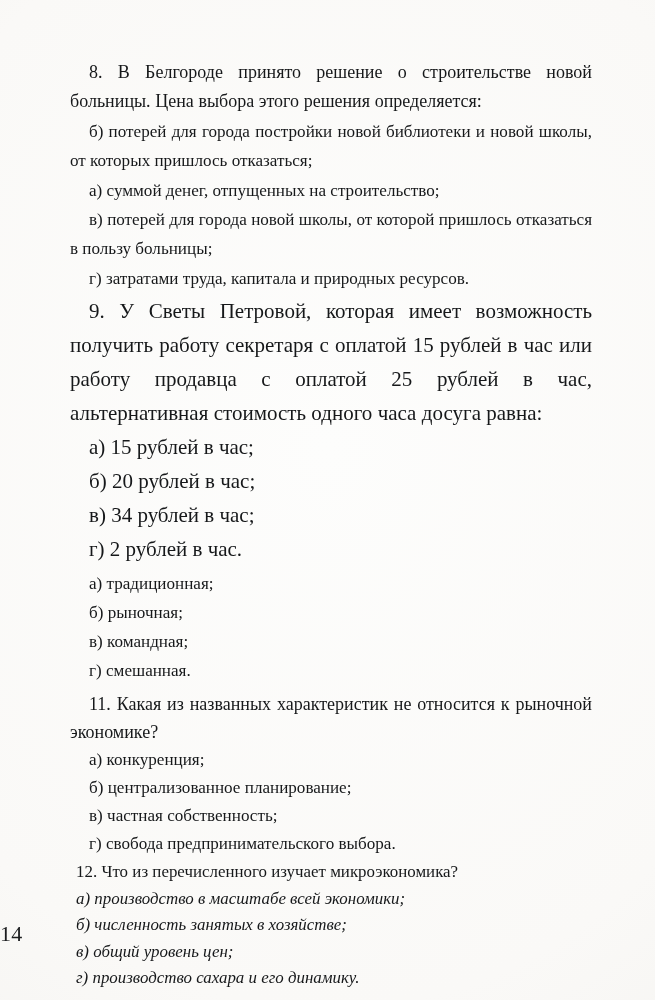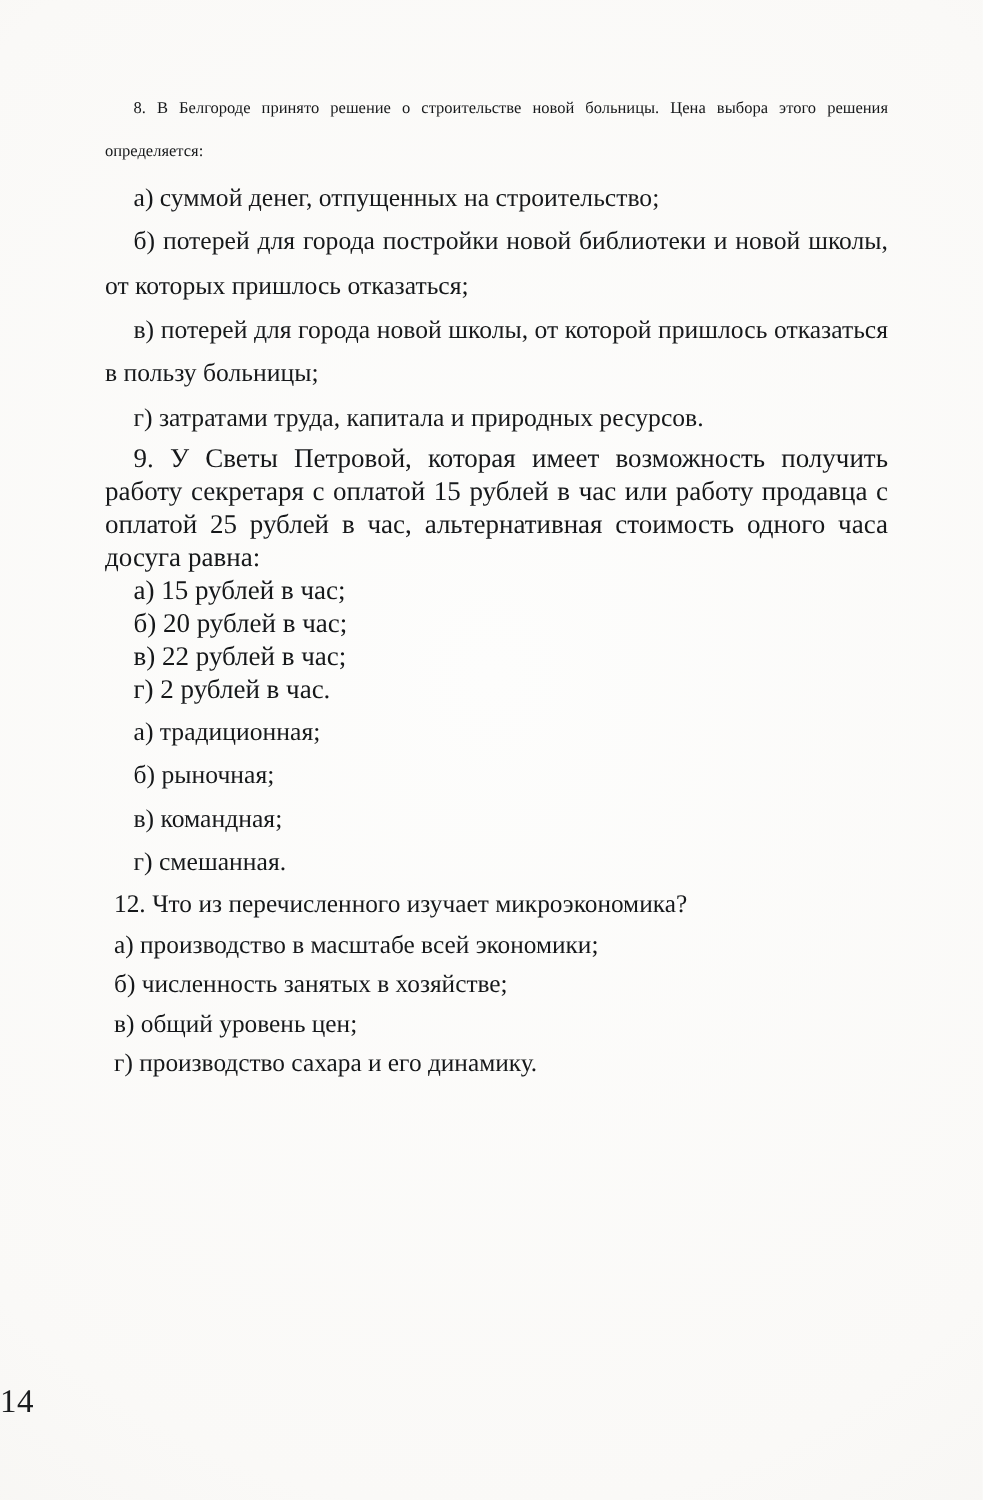--- a/index.html
+++ b/index.html
@@ -34,21 +34,21 @@
 
   .question-block {
     margin: 0 0 0 0;
   }
 
   
   .stem {
     margin: 0;
     text-align: justify;
     text-justify: inter-word;
-    font-size: 11px;
+    font-size: 18px;
     line-height: 29.4px;
     text-indent: 19px;
     hyphens: manual;
     word-spacing: 0.1px;
   }
 
   
   .option {
     margin: 0;
     font-size: 17.1px;
@@ -57,40 +57,41 @@
     white-space: nowrap;
   }
 
   
   .block-8 { margin-top: 0px; }
   .block-8 .stem,
   .block-8 .option { line-height: 29.4px; }
 
   .block-9 { margin-top: 1px; }
   .block-9 .stem,
-  .block-9 .option { line-height: 22px; font-size: 18px; }
+  .block-9 .option { line-height: 34px; font-size: 21px; }
 
   .block-10 { margin-top: 4px; }
   .block-10 .stem,
   .block-10 .option { line-height: 28.8px; }
 
   .block-11 { margin-top: 5px; }
   .block-11 .stem,
   .block-11 .option { line-height: 28.0px; }
 
   .block-12 { margin-top: 1px; }
   .block-12 .stem {
     text-indent: 6px;
     line-height: 26.4px;
     font-size: 16.9px;
   }
   .block-12 .option {
     padding-left: 6px;
     line-height: 26.4px;
     font-size: 16.9px;
+    font-style: italic;
   }
 
   #page-number {
     position: absolute;
     top: 921px;
     left: 0;
     width: 655px;
     text-align: left;
     font-size: 22px;
     color: #1b1d1f;
@@ -99,41 +100,48 @@
 </style>
 </head>
 <body>
 
 <div id="scan-page">
 
   <div id="text-column">
 
     <div class="question-block block-8">
       <p class="stem">8. В Белгороде принято решение о строительстве новой больницы. Цена выбора этого решения определяется:</p>
+      <p class="option" style="white-space:normal;text-align:justify;text-indent:19px;padding-left:0;">б) потерей для города постройки новой библиотеки и новой школы, от которых пришлось отказаться;</p>
       <p class="option">а) суммой денег, отпущенных на строительство;</p>
-      <p class="option" style="white-space:normal;text-align:justify;text-indent:19px;padding-left:0;">б) потерей для города постройки новой библиотеки и новой школы, от которых пришлось отказаться;</p>
       <p class="option" style="white-space:normal;text-align:justify;text-indent:19px;padding-left:0;">в) потерей для города новой школы, от которой пришлось отказаться в пользу больницы;</p>
       <p class="option">г) затратами труда, капитала и природных ресурсов.</p>
     </div>
 
     <div class="question-block block-9">
       <p class="stem">9. У Светы Петровой, которая имеет возможность получить работу секретаря с оплатой 15 рублей в час или работу продавца с оплатой 25 рублей в час, альтернативная стоимость одного часа досуга равна:</p>
       <p class="option">а) 15 рублей в час;</p>
       <p class="option">б) 20 рублей в час;</p>
-      <p class="option">в) 22 рублей в час;</p>
+      <p class="option">в) 34 рублей в час;</p>
       <p class="option">г) 2 рублей в час.</p>
     </div>
 
     <div class="question-block block-10">
       <p class="option">а) традиционная;</p>
       <p class="option">б) рыночная;</p>
       <p class="option">в) командная;</p>
       <p class="option">г) смешанная.</p>
     </div>
 
+    <div class="question-block block-11">
+      <p class="stem">11. Какая из названных характеристик не относится к рыночной экономике?</p>
+      <p class="option">а) конкуренция;</p>
+      <p class="option">б) централизованное планирование;</p>
+      <p class="option">в) частная собственность;</p>
+      <p class="option">г) свобода предпринимательского выбора.</p>
+    </div>
 
     <div class="question-block block-12">
       <p class="stem">12. Что из перечисленного изучает микроэкономика?</p>
       <p class="option">а) производство в масштабе всей экономики;</p>
       <p class="option">б) численность занятых в хозяйстве;</p>
       <p class="option">в) общий уровень цен;</p>
       <p class="option">г) производство сахара и его динамику.</p>
     </div>
 
   </div>

